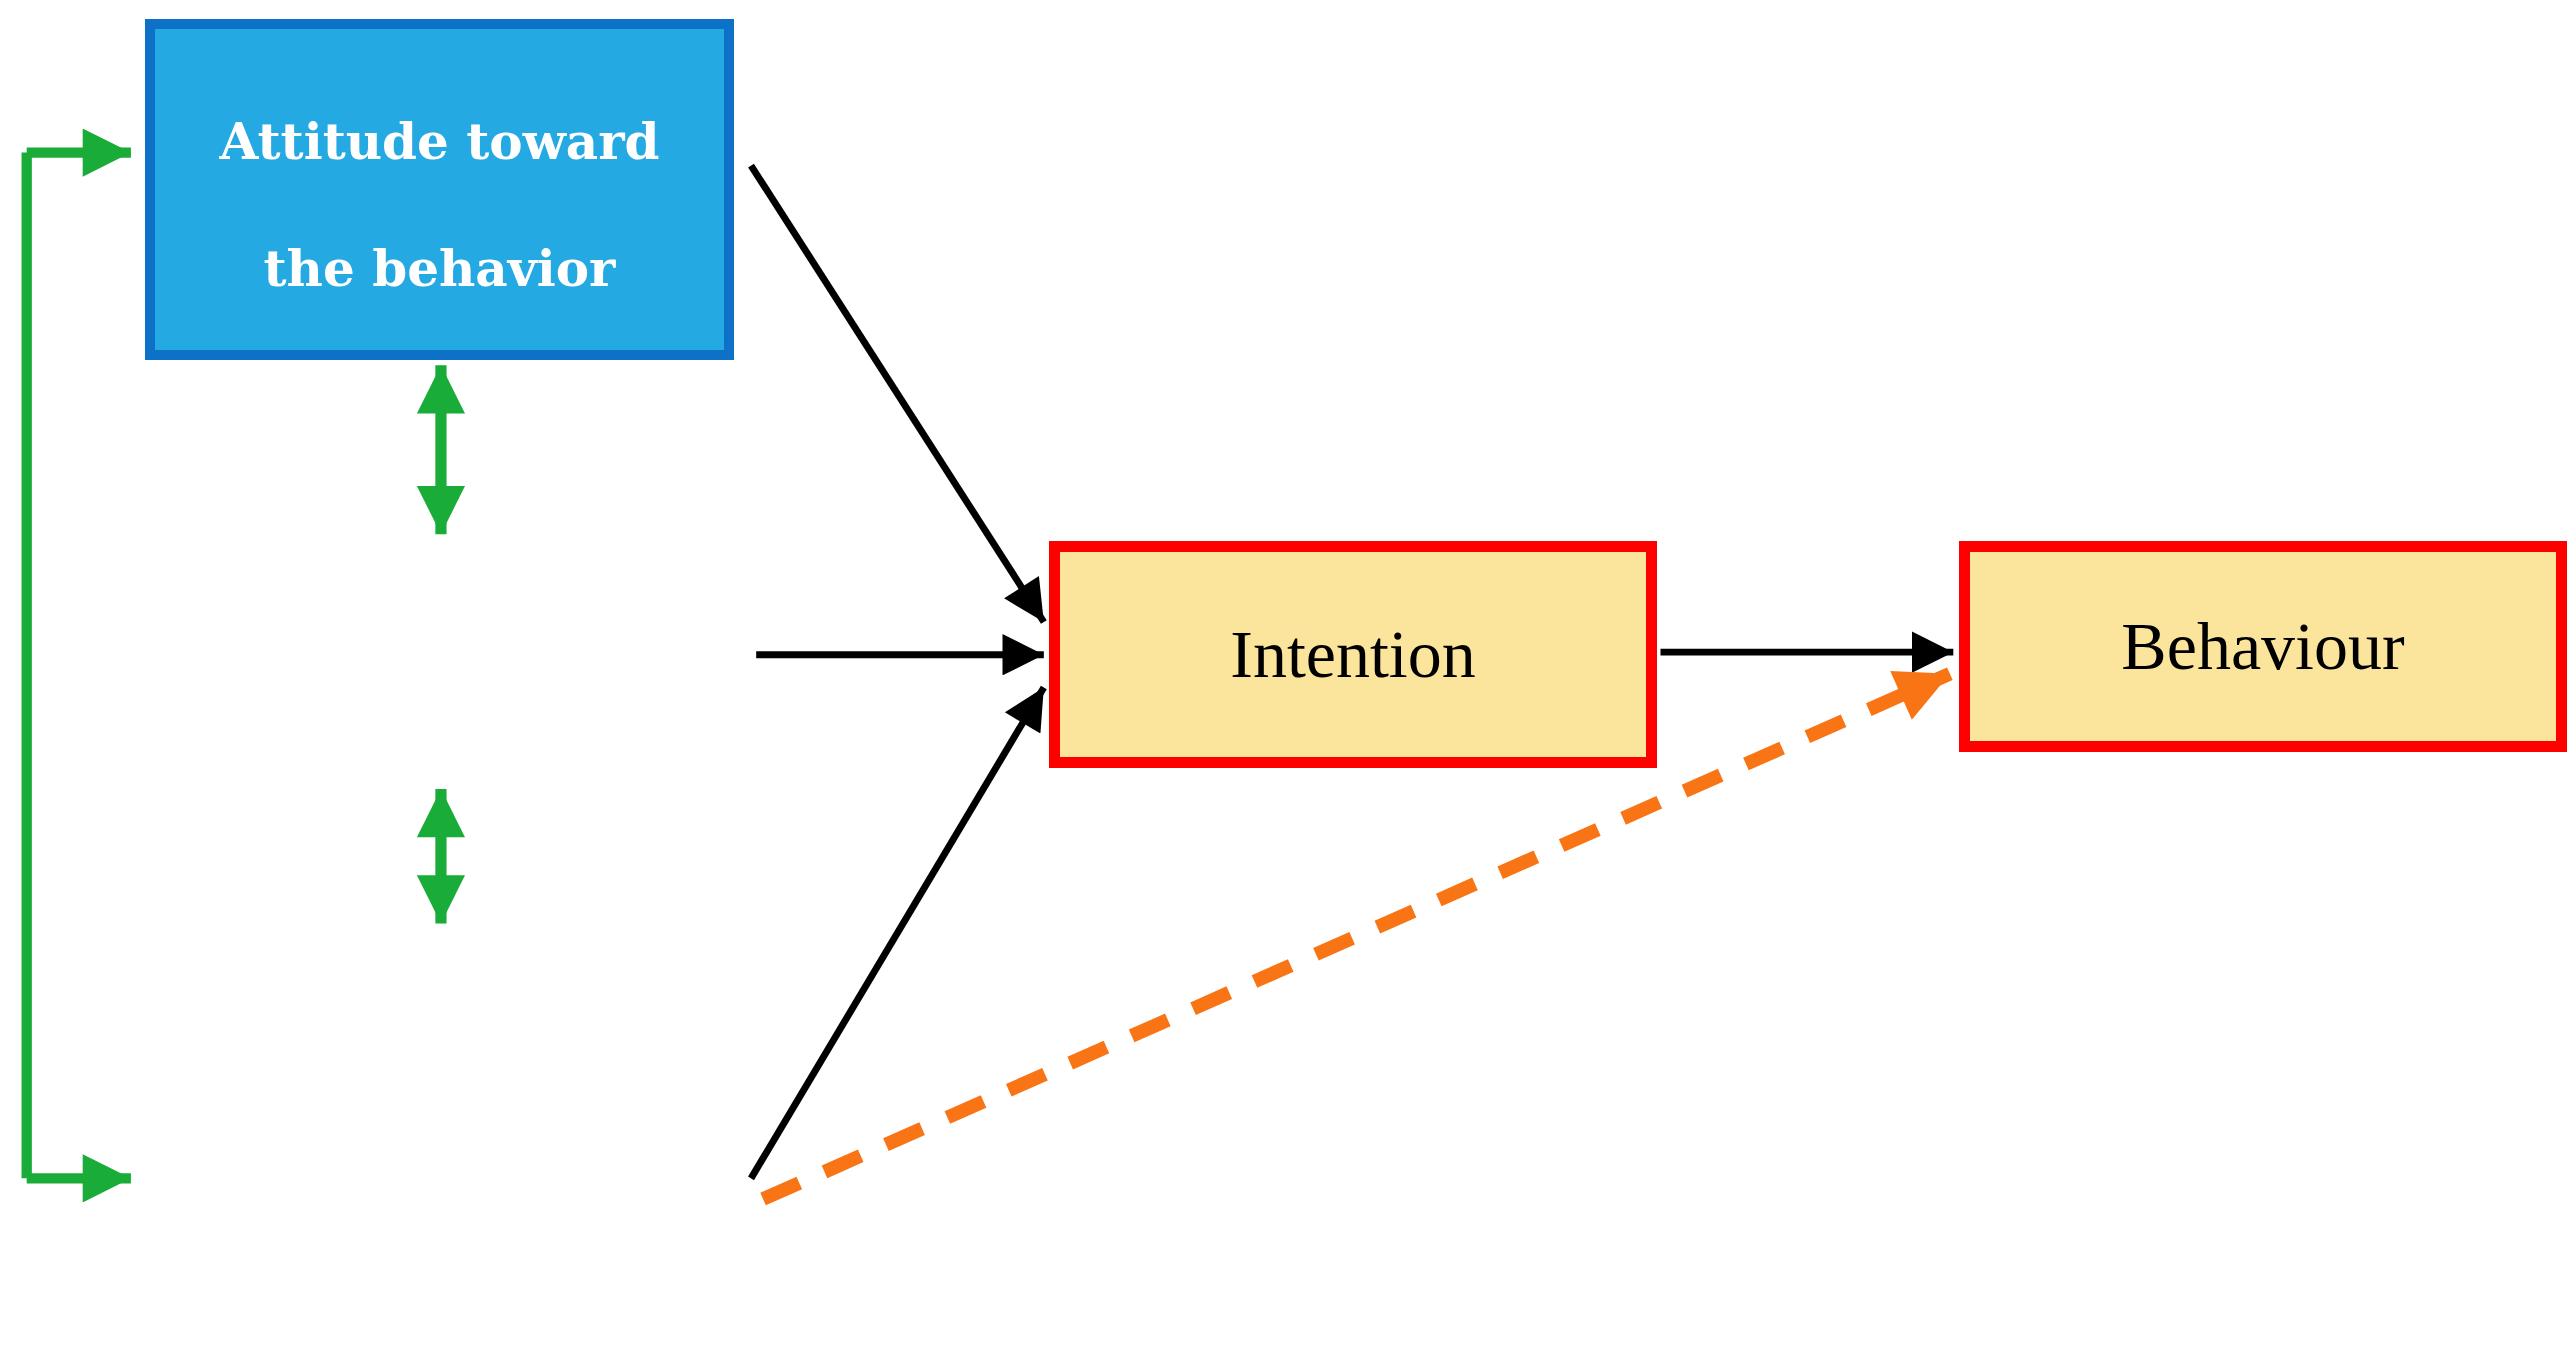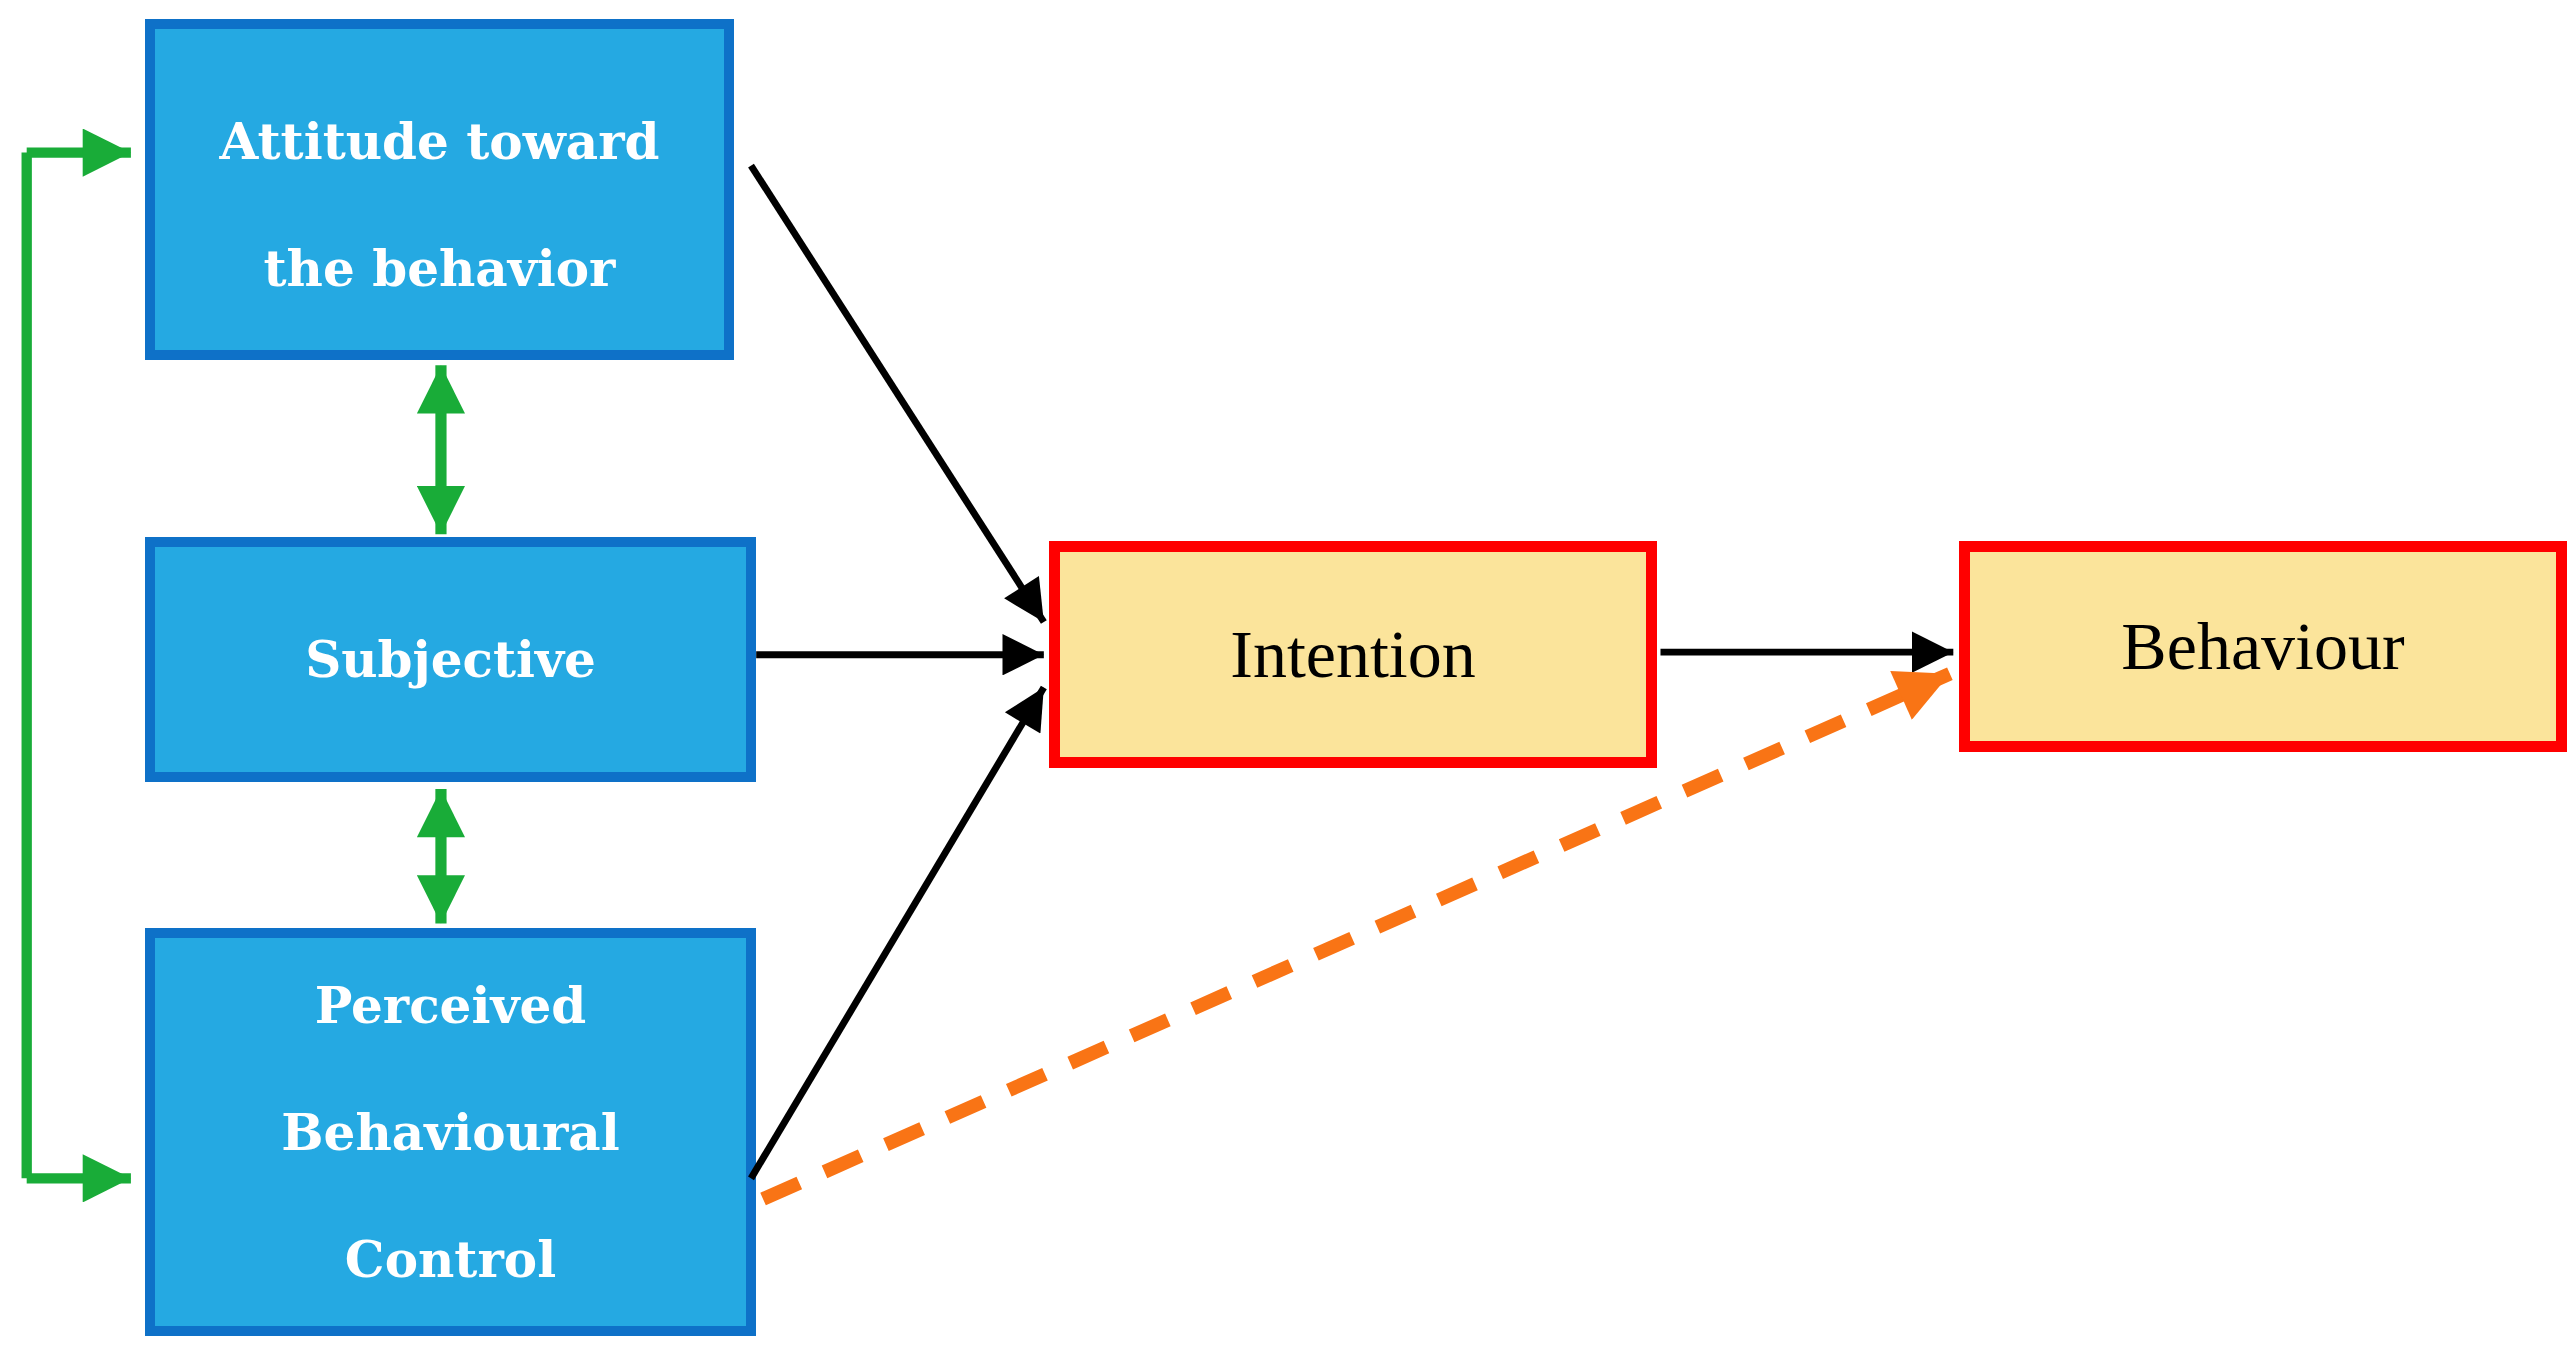--- a/index.html
+++ b/index.html
@@ -68,29 +68,21 @@
 </head>
 <body>
 
 <div class="canvas">
 
   <div class="node blue" id="node-attitude">
     <span class="label">Attitude toward
 the behavior</span>
   </div>
 
-  <div class="node blue" id="node-subjective">
-    <span class="label">Subjective</span>
-  </div>
 
-  <div class="node blue" id="node-pbc">
-    <span class="label">Perceived
-Behavioural
-Control</span>
-  </div>
 
   <div class="node yellow" id="node-intention">
     <span class="label">Intention</span>
   </div>
 
   <div class="node yellow" id="node-behaviour">
     <span class="label">Behaviour</span>
   </div>
 
   <svg class="connectors" viewBox="0 0 2991 1581" xmlns="http://www.w3.org/2000/svg">

